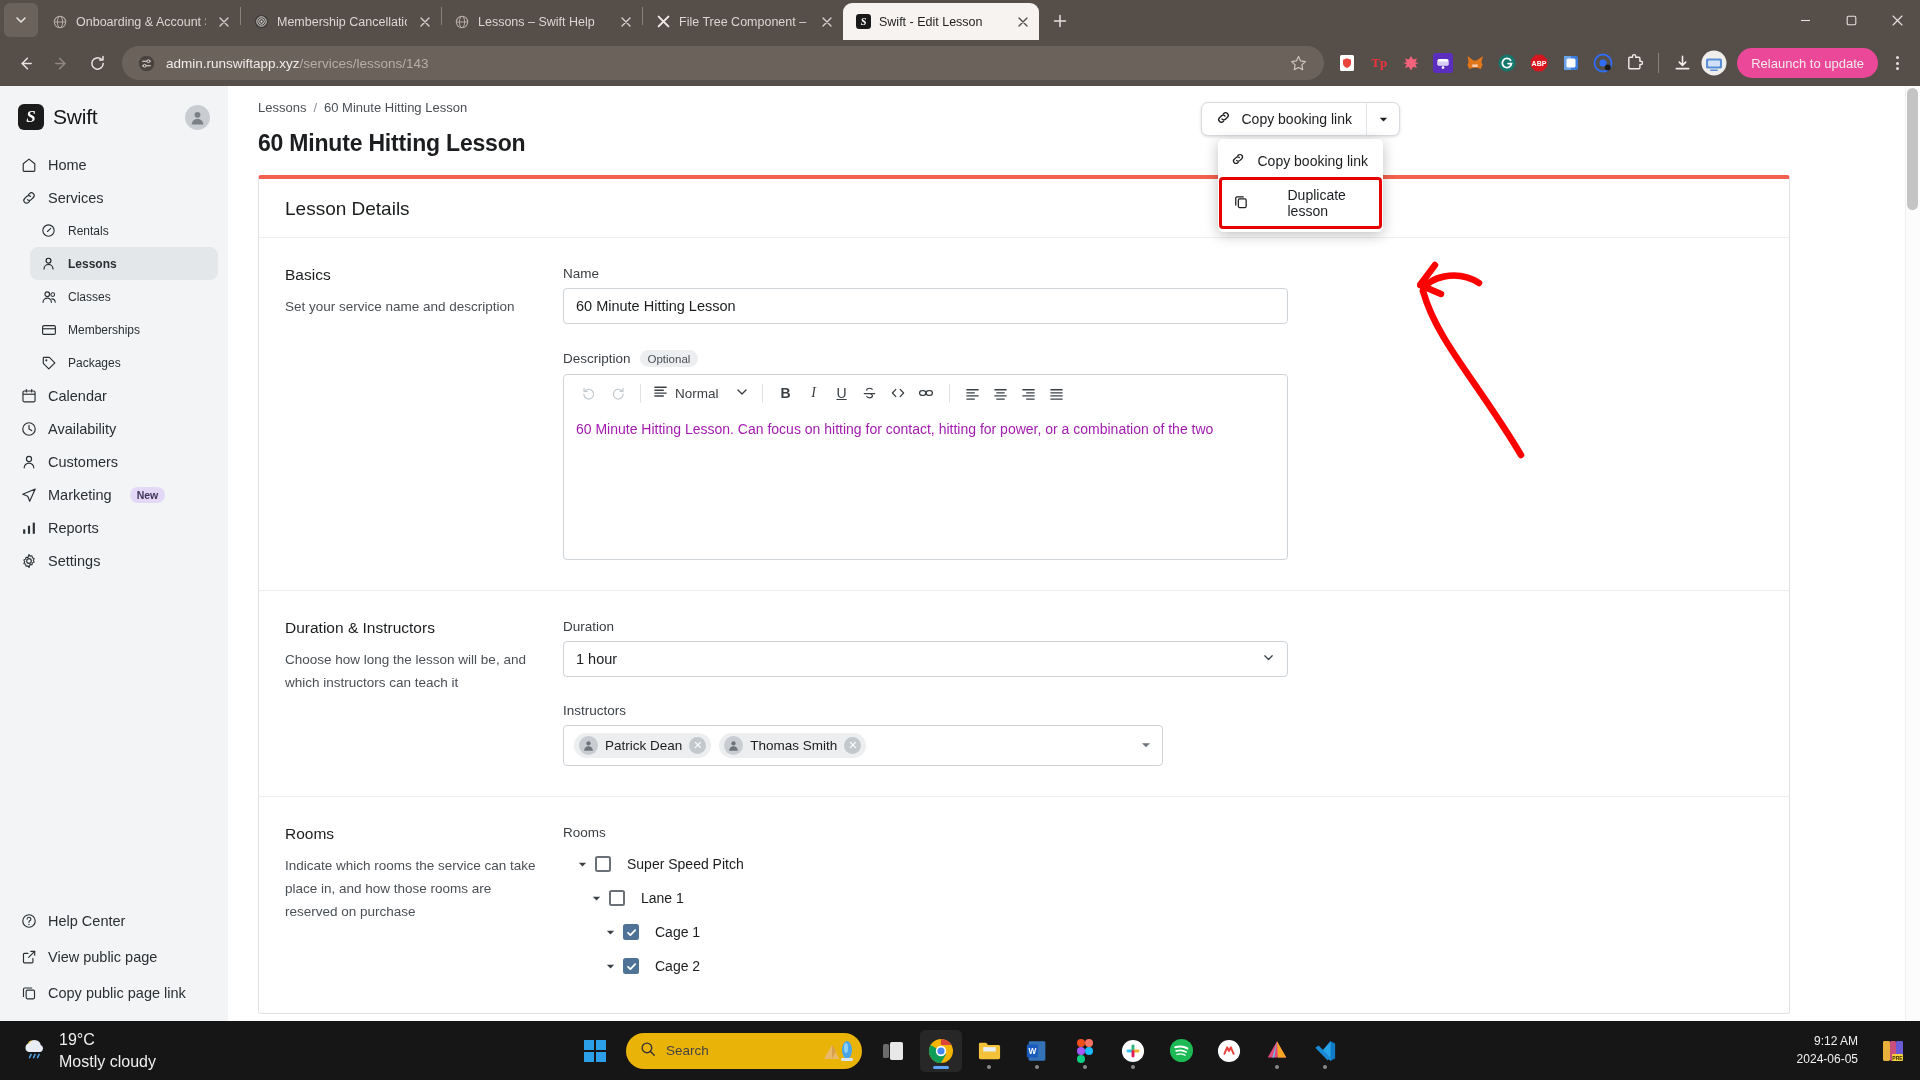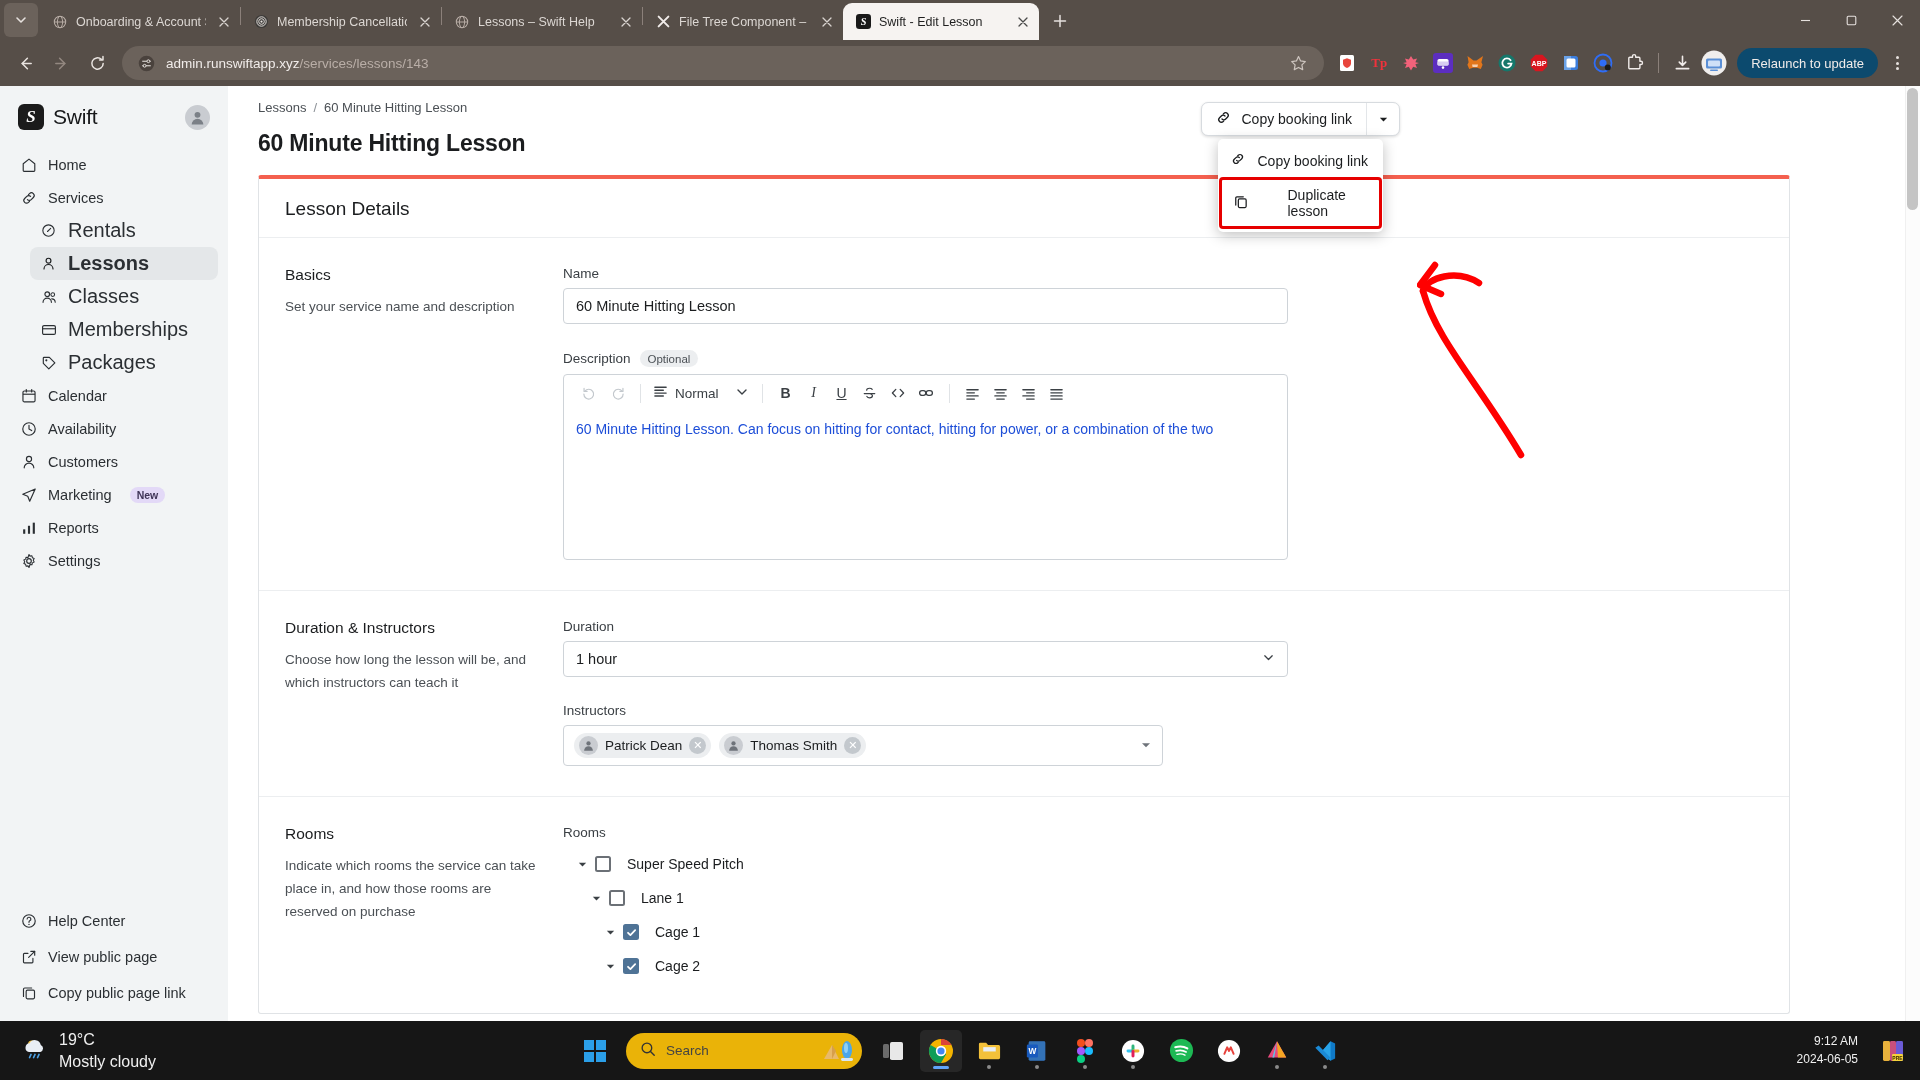--- a/index.html
+++ b/index.html
@@ -46,38 +46,38 @@
     min-width:0; cursor:text;
   }
   #omnibox .site-icon { width:20px;height:20px;flex:0 0 20px;display:flex;align-items:center;justify-content:center;margin-right:10px; }
   #url { font-size:13.5px; color:#f1ecea; white-space:nowrap; overflow:hidden; }
   #url .path { color:#b9aea7; }
   #star { width:28px;height:28px;display:flex;align-items:center;justify-content:center;margin-left:auto;cursor:pointer; }
 
   .ext { width:26px;height:26px;margin:0 2px;border-radius:5px;display:flex;align-items:center;justify-content:center;cursor:pointer;flex:0 0 26px;font-size:9px;font-weight:bold; }
   .tb-sep { width:1px;height:20px;background:#8b807a;margin:0 6px; }
   #relaunch {
-    height:30px; background:#0c4a6e; border-radius:16px; color:#f1ecea;
+    height:30px; background:#ec4899; border-radius:16px; color:#f1ecea;
     font-size:13px; display:flex; align-items:center; padding:0 14px; margin-left:6px; cursor:pointer; white-space:nowrap;
   }
   #kebab { width:30px;height:30px;display:flex;flex-direction:column;align-items:center;justify-content:center;gap:2.5px;cursor:pointer;margin-left:2px; }
   #kebab i { width:3px;height:3px;border-radius:50%;background:#e6e1de;display:block; }
 
   
   #page { position:absolute; left:0; top:86px; width:1920px; height:935px; background:#fff; display:flex; }
 
   
   #sidebar { width:228px; flex:0 0 228px; background:#f2f4f5; display:flex; flex-direction:column; padding:12px 10px 10px 10px; }
   #brand { display:flex; align-items:center; padding:6px 8px 18px 8px; }
   #brand .logo { width:26px;height:26px;background:#1b1b1b;border-radius:6px;display:flex;align-items:center;justify-content:center;color:#fff;font-weight:bold;font-size:17px;font-style:italic;font-family:"Liberation Serif",serif; }
   #brand .name { font-size:21px; color:#17181a; margin-left:9px; letter-spacing:-0.2px; }
   #brand .avatar { margin-left:auto; width:25px;height:25px;border-radius:50%;background:#c9ccd1;display:flex;align-items:center;justify-content:center;cursor:pointer; }
 
   .nav-item { display:flex; align-items:center; height:33px; padding:0 10px; border-radius:8px; cursor:pointer; color:#2b2f33; font-size:14.5px; gap:11px; }
-  .nav-item.sub { margin-left:20px; font-size:20px; }
+  .nav-item.sub { margin-left:20px; font-size:12px; }
   .nav-item.active { background:#e4e7e9; font-weight:bold; }
   .nav-ico { width:17px;height:17px;flex:0 0 17px;display:flex;align-items:center;justify-content:center; }
   .badge-new { background:#e3d9f7; color:#3f3457; font-size:10.5px; border-radius:9px; padding:2px 7px; margin-left:7px; font-weight:bold; }
   #sidebar .spacer { flex:1; }
   .nav-bottom { display:flex; align-items:center; height:36px; padding:0 10px; border-radius:8px; cursor:pointer; color:#2b2f33; font-size:14.5px; gap:11px; }
 
   
   #main { flex:1; position:relative; overflow:hidden; background:#fff; }
   #content { padding:14px 0 0 30px; position:relative; }
 
@@ -131,21 +131,21 @@
   }
 
   
   .editor { border:1px solid #ced3d8; border-radius:4px; height:186px; display:flex; flex-direction:column; background:#fff; }
   .editor-tb { height:36px; display:flex; align-items:center; padding:0 12px; gap:2px; }
   .tb-btn { width:26px;height:26px;display:flex;align-items:center;justify-content:center;border-radius:4px;cursor:pointer;color:#3b4045; }
   .tb-btn.disabled { color:#c3c8cd; cursor:default; }
   .tb-vsep { width:1px;height:19px;background:#e0e3e6;margin:0 8px; }
   .tb-style { display:flex;align-items:center;gap:7px;padding:0 4px 0 2px;cursor:pointer;border-radius:4px;height:26px; }
   .tb-style .txt { font-size:13.5px; color:#3b4045;text-align:right; }
-  .editor-body { flex:1; padding:8px 12px; font-size:14px; color:#1d4ed8; line-height:1.55; cursor:text; }
+  .editor-body { flex:1; padding:8px 12px; font-size:14px; color:#a21caf; line-height:1.55; cursor:text; }
 
   .selectinput {
     width:100%; height:36px; border:1px solid #ced3d8; border-radius:4px;
     padding:0 12px; font-size:14.5px; color:#1b1d1f; background:#fff;
     display:flex; align-items:center; cursor:pointer;
   }
   .selectinput .caret-dn { margin-left:auto; }
 
   .multiselect {
     width:600px; min-height:41px; border:1px solid #ced3d8; border-radius:4px;

